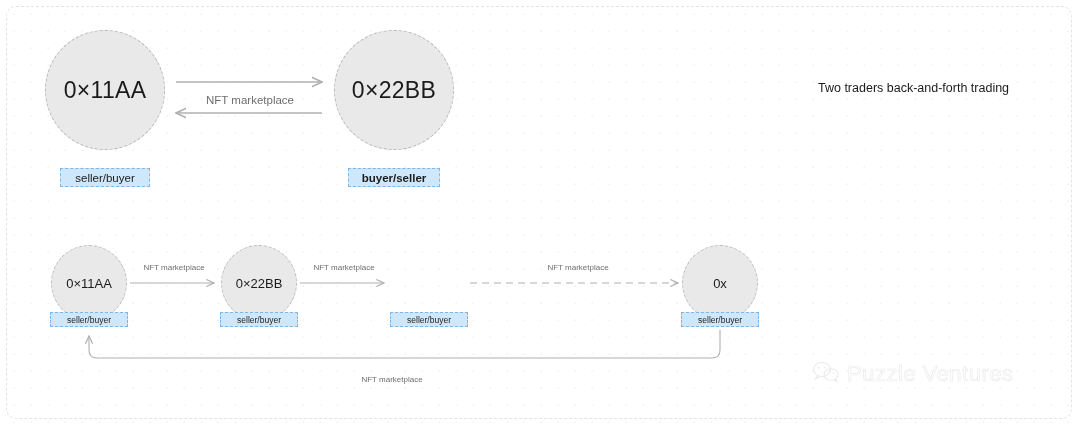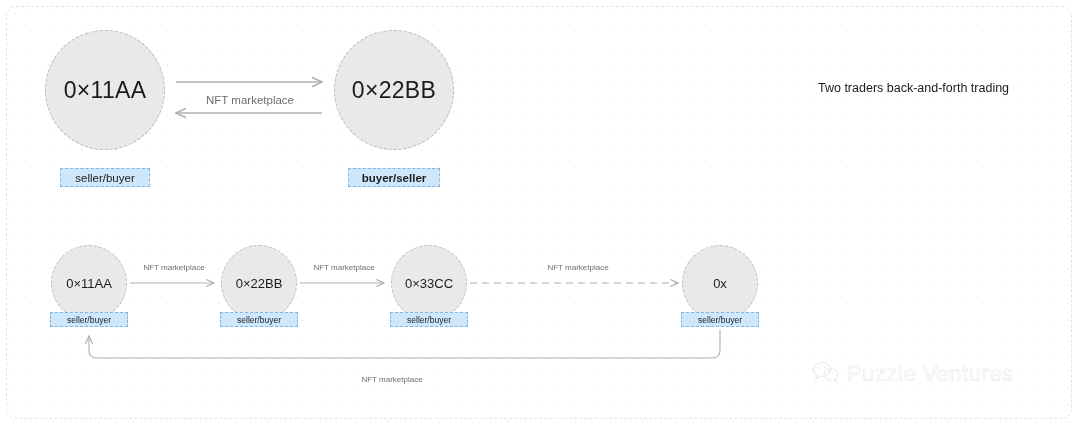--- a/index.html
+++ b/index.html
@@ -168,23 +168,20 @@
     <span>seller/buyer</span>
   </div>
 
   <div class="node small" style="left:221px;top:245px;">
     <span>0×22BB</span>
   </div>
   <div class="badge small" style="left:220px;top:312px;width:78px;">
     <span>seller/buyer</span>
   </div>
 
-  <div class="node small" style="left:391px;top:245px;">
-    <span>0×33CC</span>
-  </div>
   <div class="badge small" style="left:390px;top:312px;width:78px;">
     <span>seller/buyer</span>
   </div>
 
   <div class="node small" style="left:682px;top:245px;text-align:center;">
     <span>0x</span>
   </div>
   <div class="badge small" style="left:681px;top:312px;width:78px;">
     <span>seller/buyer</span>
   </div>

